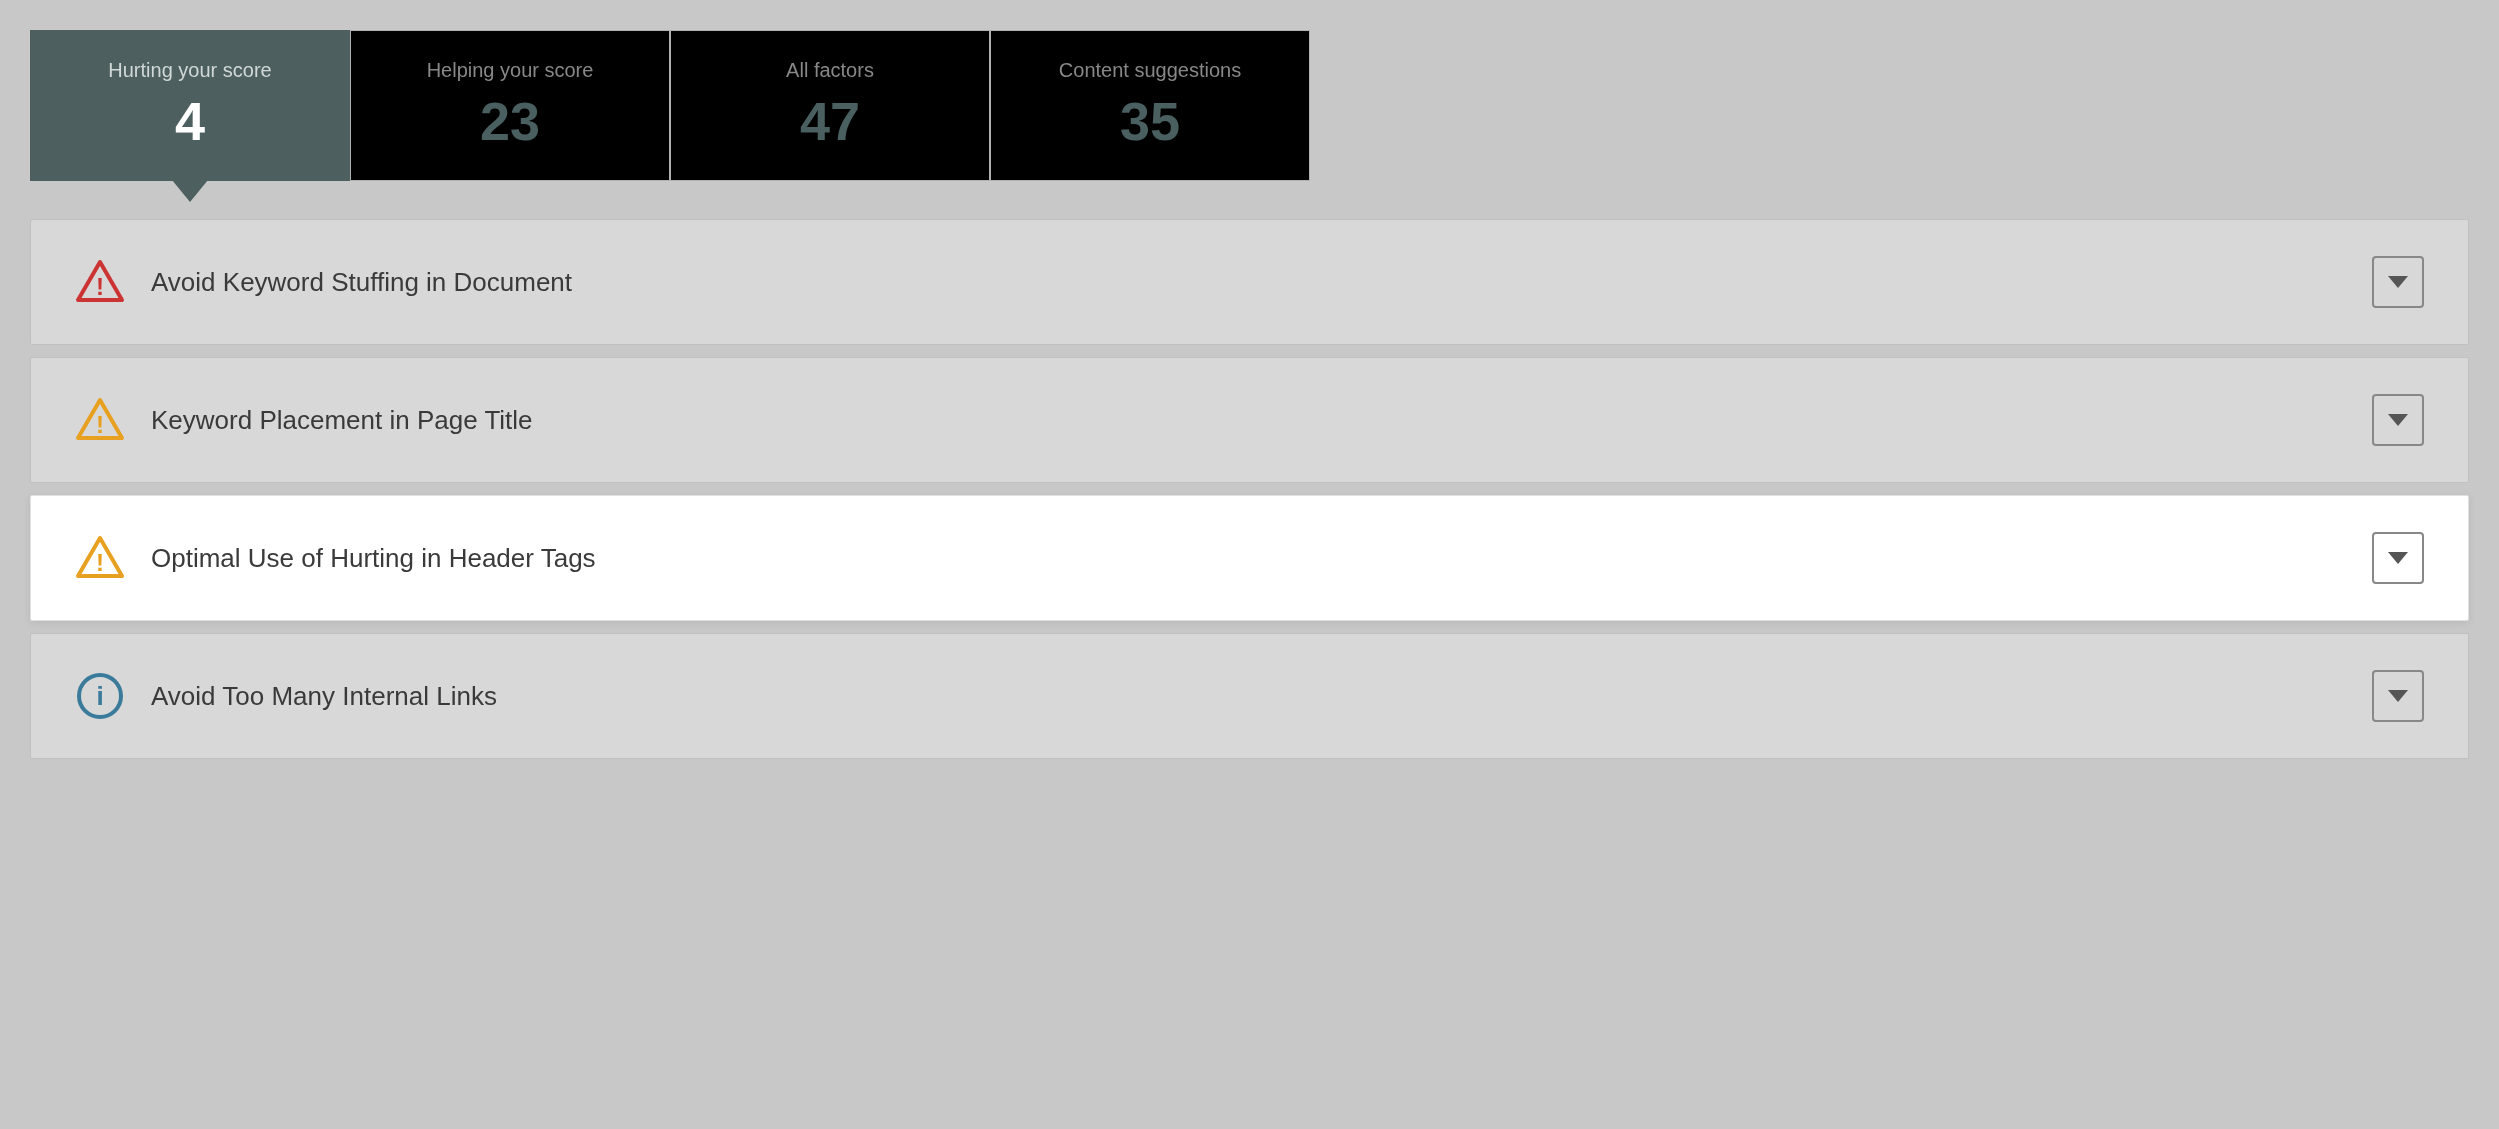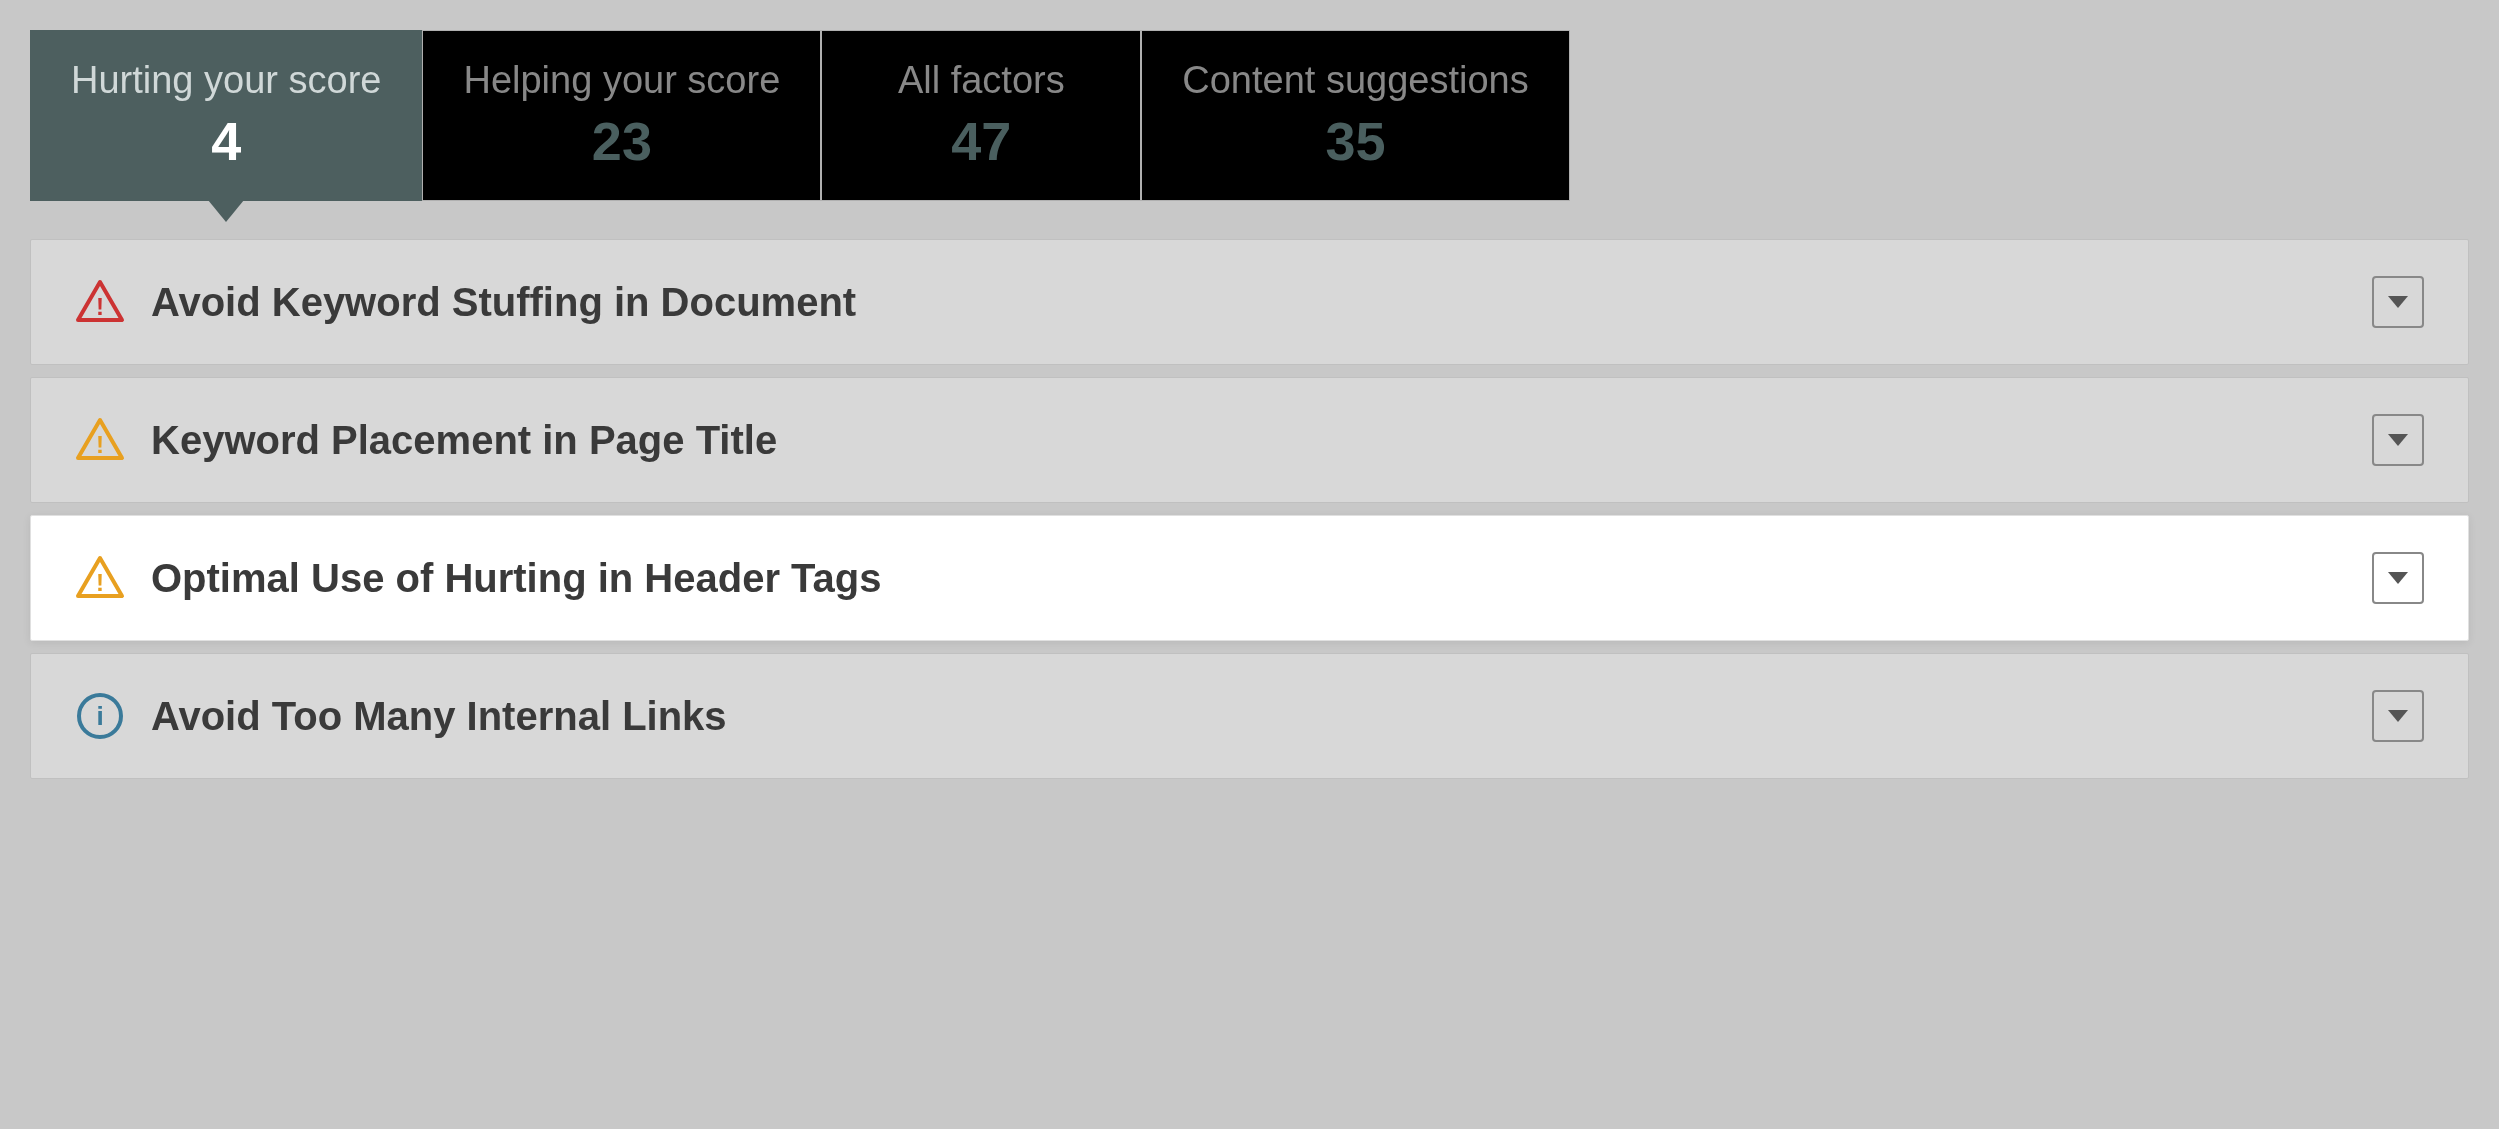--- a/index.html
+++ b/index.html
@@ -35,21 +35,21 @@
       min-width: 320px;
       position: relative;
     }
 
     .tab.active {
       background: #4d5f5f;
       border-color: #4d5f5f;
     }
 
     .tab-label {
-      font-size: 38px;
+      font-size: 20px;
       color: #888;
       font-weight: normal;
       margin-bottom: 8px;
     }
 
     .tab.active .tab-label {
       color: #d0d8d8;
     }
 
     .tab-count {
@@ -99,23 +99,23 @@
       box-shadow: 0 2px 8px rgba(0,0,0,0.08);
     }
 
     .factor-left {
       display: flex;
       align-items: center;
       gap: 26px;
     }
 
     .factor-text {
-      font-size: 40px;
+      font-size: 26px;
       color: #3a3a3a;
-      font-weight: bold;
+      font-weight: normal;
     }
 
     .factor-dropdown-btn {
       width: 52px;
       height: 52px;
       border: 2px solid #888;
       background: transparent;
       display: flex;
       align-items: center;
       justify-content: center;

